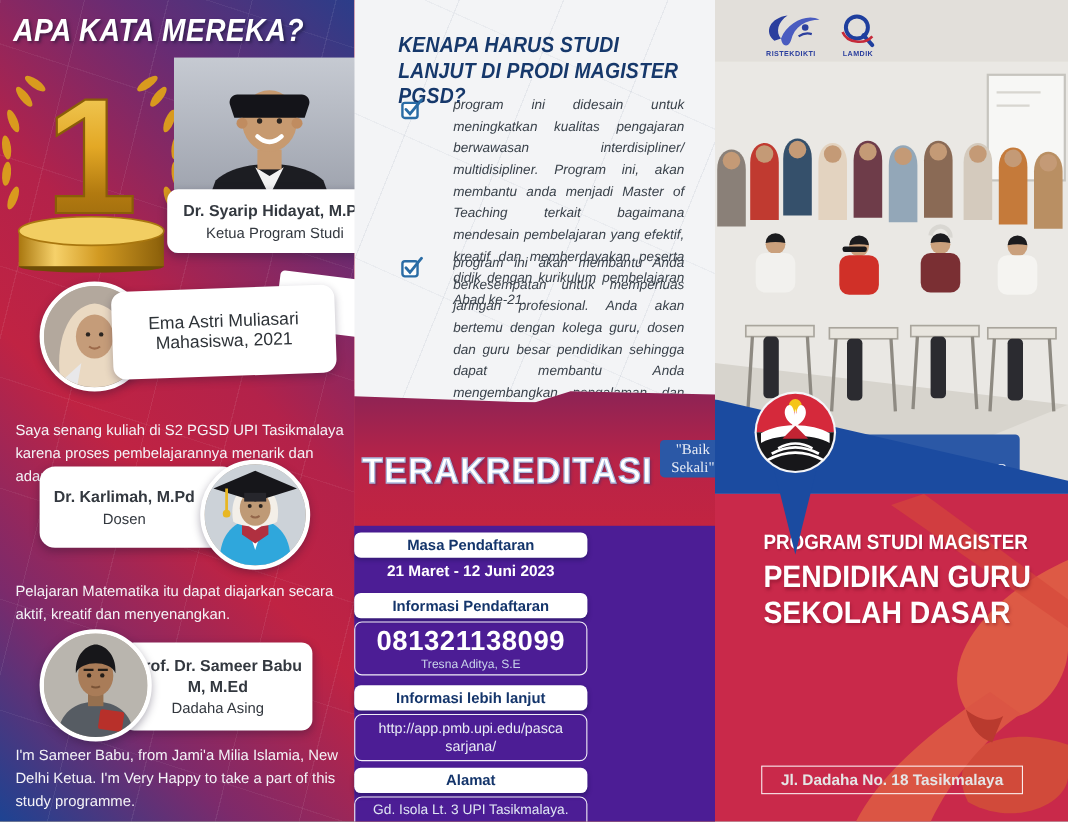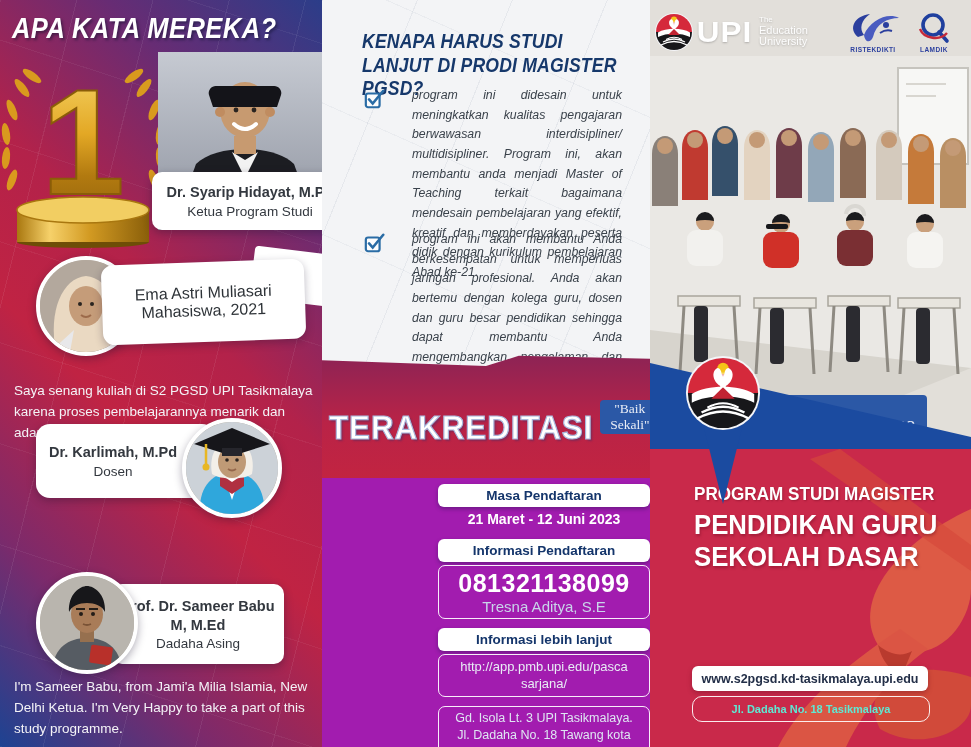--- a/index.html
+++ b/index.html
@@ -84,35 +84,35 @@
     -webkit-text-stroke:1.2px #a9b8dc;text-shadow:2px 2px 2px rgba(50,50,110,.4);
     transform:scaleX(.95);
   }
   .chip{
     background:#2b58a6;color:#e9edf6;font-family:"Liberation Serif",serif;
     border-radius:4px;padding:1px 10px;text-align:center;
   }
   .chip-grade{font-size:13.5px;margin-top:2px;}
   .chip-decree{font-size:18px;margin-top:4px;padding:2px 12px;}
   .mid-blue{
-    position:absolute;left:0;top:478px;width:328px;height:269px;background:#a21caf;z-index:2;
-    display:flex;flex-direction:column;align-items:flex-end;
+    position:absolute;left:0;top:478px;width:328px;height:269px;background:#4c1d95;z-index:2;
+    display:flex;flex-direction:column;align-items:flex-start;
   }
   .info-col{width:212px;display:flex;flex-direction:column;}
   .hbox{
     background:#fff;border-radius:6px;color:#14356b;font-weight:700;font-size:13.5px;
     text-align:center;padding:4px 2px;box-shadow:0 2px 4px rgba(10,20,60,.35);
   }
   .vplain{color:#fff;font-weight:700;font-size:14px;text-align:center;padding:4px 0 12px 0;}
   .obox{
     border:1.6px solid rgba(255,255,255,.92);border-radius:7px;text-align:center;
     padding:3px 12px;margin-top:3px;color:#e8ecf5;
   }
   .phone{font-size:25px;font-weight:800;color:#fff;letter-spacing:.5px;line-height:1.15;}
-  .phone-name{font-size:15px;color:#c9d4ea;}
+  .phone-name{font-size:11px;color:#c9d4ea;}
   .urltxt{font-size:13px;line-height:1.35;color:#e8ecf5;}
   .addrtxt{font-size:12.5px;line-height:1.4;color:#dfe6f3;}
   .gap1{height:6px;} .gap2{height:9px;}
   
   .panel-right{position:absolute;left:650px;top:0;width:321px;height:747px;background:#e9e7e3;}
   .rp-photo{position:absolute;left:0;top:0;width:321px;height:445px;}
   .logo-bar{position:absolute;left:4px;top:6px;width:315px;height:52px;display:flex;align-items:center;z-index:4;}
   .upi-lockup{display:flex;align-items:center;}
   .upi-word{color:#fff;font-weight:800;font-size:30px;letter-spacing:1px;margin-left:4px;
     text-shadow:0 1px 2px rgba(80,80,80,.35);transform:scaleX(1.05);}
@@ -138,23 +138,23 @@
     transform:scaleX(.92);transform-origin:left top;z-index:2;white-space:nowrap;
     text-shadow:1px 2px 3px rgba(100,10,30,.4);
   }
   .web-box{
     position:absolute;left:42px;top:217px;width:236px;height:25px;background:#fff;border-radius:6px;
     display:flex;align-items:center;justify-content:center;z-index:2;
     color:#232f48;font-weight:700;font-size:12.5px;box-shadow:0 2px 5px rgba(90,10,30,.35);
   }
   .addr-box{
     position:absolute;left:42px;top:247px;width:236px;height:24px;
-    border:1.4px solid rgba(255,255,255,.9);border-radius:10px;z-index:2;
+    border:1.4px solid rgba(255,255,255,.9);border-radius:0;z-index:2;
     display:flex;align-items:center;justify-content:center;
-    color:#5eead4;font-weight:700;font-size:11px;
+    color:#e5e5e5;font-weight:700;font-size:14px;
   }
 </style>
 </head>
 <body>
 
 <div class="page">
 
   <svg width="0" height="0" style="position:absolute" aria-hidden="true">
     <defs>
       <linearGradient id="goldg" x1="0" y1="0" x2="0" y2="1">
@@ -280,20 +280,21 @@
         <ellipse cx="46" cy="40" rx="14" ry="16" fill="#bf9a76"></ellipse>
         <circle cx="41" cy="38" r="1.8" fill="#2a2420"></circle>
           <circle cx="51" cy="38" r="1.8" fill="#2a2420"></circle>
         <path d="M42,47 Q46,50 50,47" stroke="#93664a" stroke-width="1.8" fill="none"></path>
         <polygon points="8,22 46,6 84,22 46,34" fill="#16161a"></polygon>
         <rect x="36" y="26" width="20" height="8" fill="#26262c"></rect>
         <path d="M20,22 L20,42" stroke="#e8b723" stroke-width="2.5"></path>
         <circle cx="20" cy="45" r="3.5" fill="#e8b723"></circle>
       </svg>
     </div>
+    <div class="quote q-karlimah">Pelajaran Matematika itu dapat diajarkan secara aktif, kreatif dan menyenangkan.</div>
 
     <div class="circle-photo cp-sameer">
       <svg width="94" height="94" viewBox="0 0 94 94">
         <rect width="94" height="94" fill="#b9b5ae"></rect>
         <path d="M12,94 C14,72 28,62 47,62 C66,62 80,72 82,94 Z" fill="#565c63"></path>
         <rect x="50" y="70" width="22" height="18" rx="2" transform="rotate(8 61 79)" fill="#b8302a"></rect>
         <rect x="40" y="52" width="14" height="14" fill="#96704f"></rect>
         <ellipse cx="47" cy="38" rx="16" ry="19" fill="#a97c58"></ellipse>
         <path d="M29,36 C28,18 40,10 47,10 C54,10 66,18 65,36 C60,24 34,24 29,36 Z" fill="#17171a"></path>
         <circle cx="41" cy="38" r="2" fill="#231d18"></circle>
@@ -339,20 +340,21 @@
         <div class="vplain">21 Maret - 12 Juni 2023</div>
         <div class="hbox">Informasi Pendaftaran</div>
         <div class="obox">
           <div class="phone">081321138099</div>
           <div class="phone-name">Tresna Aditya, S.E</div>
         </div>
         <div class="gap2"></div>
         <div class="hbox">Informasi lebih lanjut</div>
         <div class="obox urltxt">http://app.pmb.upi.edu/pasca sarjana/</div>
         <div class="gap1"></div>
+        <div class="hbox">Alamat</div>
         <div class="obox addrtxt">Gd. Isola Lt. 3 UPI Tasikmalaya. Jl. Dadaha No. 18  Tawang kota Tasikmalaya</div>
       </div>
     </div>
   </div>
 
   <div class="panel-right">
     <svg class="rp-photo" width="321" height="445" viewBox="0 0 321 445">
       <rect width="321" height="445" fill="#eae8e4"></rect>
       <rect y="0" width="321" height="56" fill="#e2dfda"></rect>
       <polygon points="0,330 321,368 321,445 0,445" fill="#d7d4cd"></polygon>
@@ -391,31 +393,20 @@
       </g>
       <g fill="#2b2b30">
         <rect x="44" y="306" width="14" height="56" rx="4"></rect>
           <rect x="120" y="308" width="14" height="56" rx="4"></rect>
         <rect x="196" y="306" width="14" height="56" rx="4"></rect>
           <rect x="266" y="308" width="14" height="56" rx="4"></rect>
       </g>
     </svg>
 
     <div class="logo-bar">
-      <div class="upi-lockup">
-        <svg width="40" height="40" viewBox="0 0 80 80">
-            <use href="#emblem"></use>
-          </svg>
-        <div class="upi-word">UPI</div>
-        <div class="upi-tag">
-          <div class="t1">The</div>
-          <div class="t2">Education</div>
-          <div class="t3">University</div>
-        </div>
-      </div>
       <div class="mini-logo ml-ristek">
         <svg width="54" height="34" viewBox="0 0 54 34">
           <path d="M12,26 C2,18 8,5 24,3 C15,9 13,18 18,24 Z" fill="#2b3f9e"></path>
           <path d="M18,24 C24,9 42,1 53,7 C41,7 30,13 27,26 C24,33 19,31 18,24 Z" fill="#4a5cc0"></path>
           <circle cx="40" cy="14" r="3" fill="#2b3f9e"></circle>
           <path d="M34,22 q6,-4 12,-2" stroke="#2b3f9e" stroke-width="2" fill="none"></path>
         </svg>
         <div class="mini-label">RISTEKDIKTI</div>
       </div>
       <div class="mini-logo ml-lamdik">
@@ -443,18 +434,17 @@
         <path d="M321,228 C252,206 208,238 230,280 C272,304 321,282 321,256 Z" fill="#d14a3a"></path>
         <path d="M250,180 C190,220 150,256 128,298 L196,298 C218,252 252,218 278,200 Z" fill="#db5544"></path>
         <path d="M190,0 L321,96 L321,122 L160,10 Z" fill="#d6483a" opacity=".65"></path>
         <path d="M228,196 C240,206 252,208 262,202 L252,226 C240,222 232,212 228,196 Z" fill="#b93a2e"></path>
       </svg>
       <div class="prog-label">PROGRAM STUDI MAGISTER</div>
       <div class="prog-name">
         <div>PENDIDIKAN GURU</div>
         <div>SEKOLAH DASAR</div>
       </div>
-      <div class="web-box">www.s2pgsd.kd-tasikmalaya.upi.edu</div>
       <div class="addr-box">Jl. Dadaha No. 18 Tasikmalaya</div>
     </div>
   </div>
 
 </div>
 
 </body></html>

